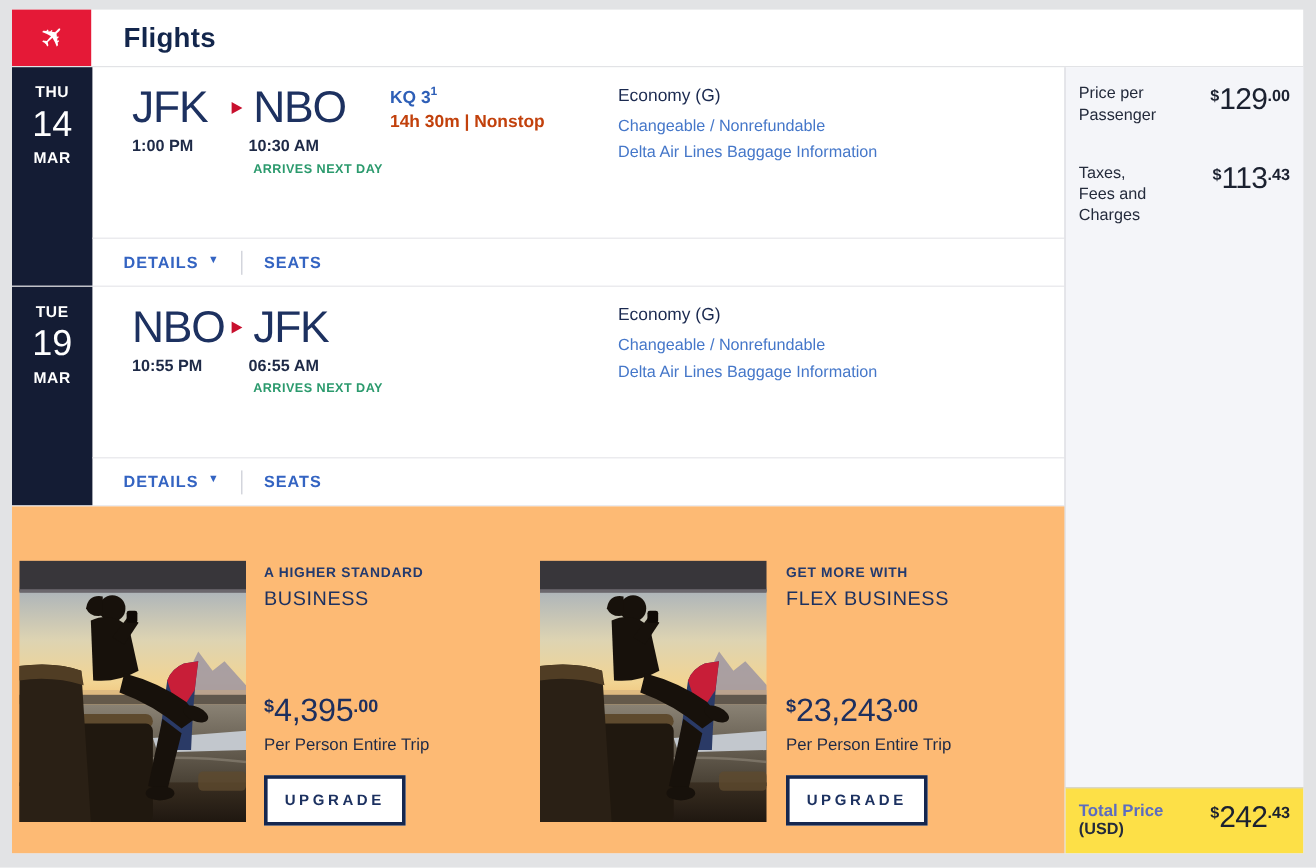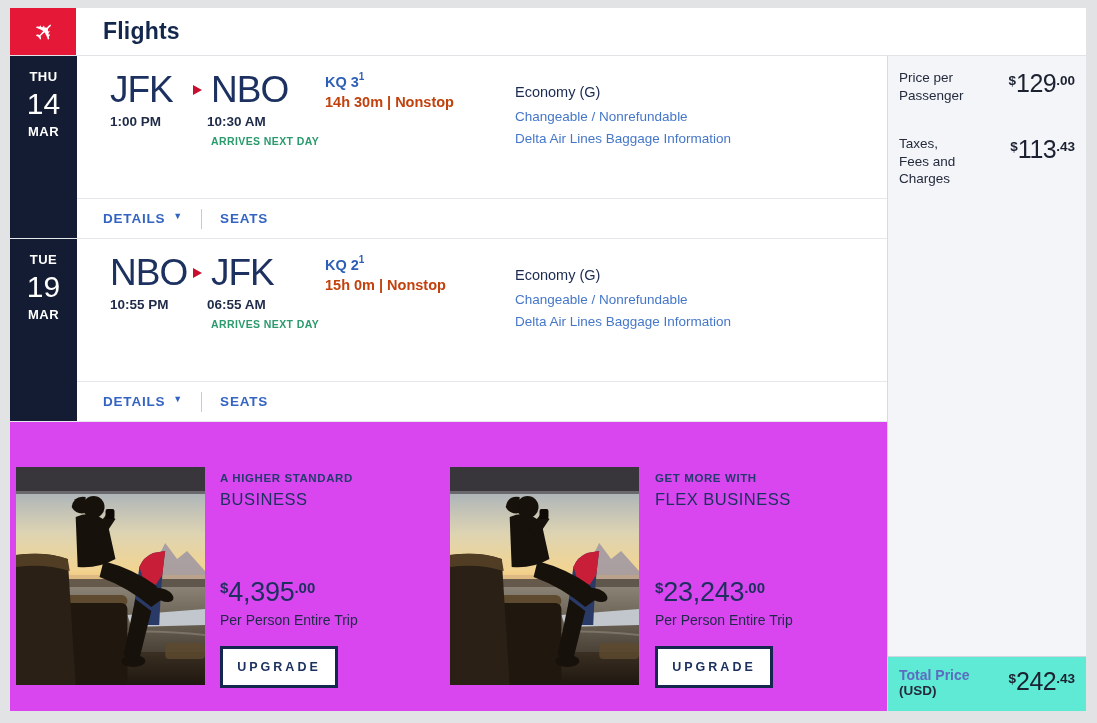--- a/index.html
+++ b/index.html
@@ -42,31 +42,31 @@
     border-top:5px solid transparent; border-bottom:5px solid transparent; border-left:9px solid #c8102e; }
   .dep-time { position:absolute; left:33px; top:58px; font-size:13.5px; font-weight:700; color:#1e2a47; }
   .arr-time { position:absolute; left:130px; top:58px; font-size:13.5px; font-weight:700; color:#1e2a47; }
   .next-day { position:absolute; left:134px; top:79px; font-size:10.5px; font-weight:700; color:#2b9a6d; letter-spacing:.4px; }
 
   .fn-col { position:absolute; left:248px; top:16px; }
   .fn-link { font-size:14.5px; font-weight:700; color:#2e5fb7; cursor:pointer; }
   .fn-link sup { font-size:10px; position:relative; top:-1px; }
   .duration { font-size:14.5px; font-weight:600; color:#c2410c; margin-top:4px; }
 
-  .fare-col { position:absolute; left:438px; top:16px;margin-top:12px; }
+  .fare-col { position:absolute; left:438px; top:16px; }
   .cabin { font-size:14.5px; font-weight:500; color:#1b2a50; margin-bottom:6px; }
   .fare-link { font-size:13.5px; color:#4577c9; line-height:1.6; cursor:pointer; }
 
   .actions-cell { border-top:1px solid #e6e7ea; display:flex; align-items:center; padding-left:26px; }
   .text-btn { font-size:13.5px; font-weight:700; color:#3464c2; letter-spacing:.8px; cursor:pointer; display:flex; align-items:flex-start; }
   .text-btn .caret { font-size:9px; margin-left:8px; position:relative; top:0px; }
   .v-divider { width:1px; height:20px; background:#c9cbd4; margin:0 18px; }
 
   
-  .upgrade-section { position:relative; flex:1; background:#d946ef; }
+  .upgrade-section { position:relative; flex:1; background:#fdba74; }
   .photo { position:absolute; top:45px; width:189px; height:218px; display:block; }
   .photo.p1 { left:6px; }
   .photo.p2 { left:440px; }
   .utext { position:absolute; top:50px; width:235px; }
   .utext.t1 { left:210px; }
   .utext.t2 { left:645px; }
   .kicker { font-size:11.5px; font-weight:700; color:#233a6e; letter-spacing:.6px; }
   .uname { font-size:16.5px; font-weight:500; color:#1d3160; letter-spacing:.5px; margin-top:6px; }
   .uprice { margin-top:68px; color:#1d2f5e; white-space:nowrap; }
   .uprice .cur, .uprice .cents { font-size:15px; font-weight:600; position:relative; top:-8px; }
@@ -78,21 +78,21 @@
 
   
   .sidebar { width:199px; background:#f4f5f9; border-left:1px solid #d9dade; display:flex; flex-direction:column; }
   .pitem { display:flex; justify-content:space-between; align-items:flex-start; padding:13px 11px 0 11px; }
   .pitem + .pitem { margin-top:18px; }
   .plabel { font-size:13.5px; font-weight:500; color:#242b3c; line-height:1.3; white-space:pre-line; }
   .pvalue { white-space:nowrap; color:#1b2130; }
   .pvalue .cur, .pvalue .cents { font-size:13.5px; font-weight:600; position:relative; top:-7px; }
   .pvalue .amt { font-size:25px; font-weight:500; letter-spacing:-.5px; }
   .sb-spacer { flex:1; }
-  .total-row { background:#5eead4; border-top:1px solid #d2d4dd; padding:10px 11px 12px; display:flex; justify-content:space-between; align-items:flex-start; min-height:47px; }
+  .total-row { background:#fde047; border-top:1px solid #d2d4dd; padding:10px 11px 12px; display:flex; justify-content:space-between; align-items:flex-start; min-height:47px; }
   .tlabel-main { display:block; font-size:14px; font-weight:700; color:#5c6cc0; line-height:1.15; cursor:pointer; }
   .tlabel-sub { display:block; font-size:13.5px; font-weight:700; color:#242b3c; line-height:1.15; }
 </style>
 </head>
 <body>
 
 <svg width="0" height="0" style="position:absolute" aria-hidden="true">
   <defs>
     <linearGradient id="g-sky" x1="0" y1="0" x2="0" y2="1">
       <stop offset="0" stop-color="#a9b2ba"></stop>
@@ -198,24 +198,20 @@
         </div>
         <div class="info-cell">
           <div class="codes">
             <span class="code origin">NBO</span>
             <span class="arrow-right"></span>
             <span class="code dest">JFK</span>
           </div>
           <div class="dep-time">10:55 PM</div>
           <div class="arr-time">06:55 AM</div>
           <div class="next-day">ARRIVES NEXT DAY</div>
-          <div class="fn-col">
-            <div class="fn-link"><span>KQ 2</span><sup>1</sup></div>
-            <div class="duration">15h 0m | Nonstop</div>
-          </div>
           <div class="fare-col">
             <div class="cabin">Economy (G)</div>
             <div class="fare-link">Changeable / Nonrefundable</div>
             <div class="fare-link">Delta Air Lines Baggage Information</div>
           </div>
         </div>
         <div class="actions-cell">
           <div class="text-btn">
             <span>DETAILS</span>
             <span class="caret">▼</span>

